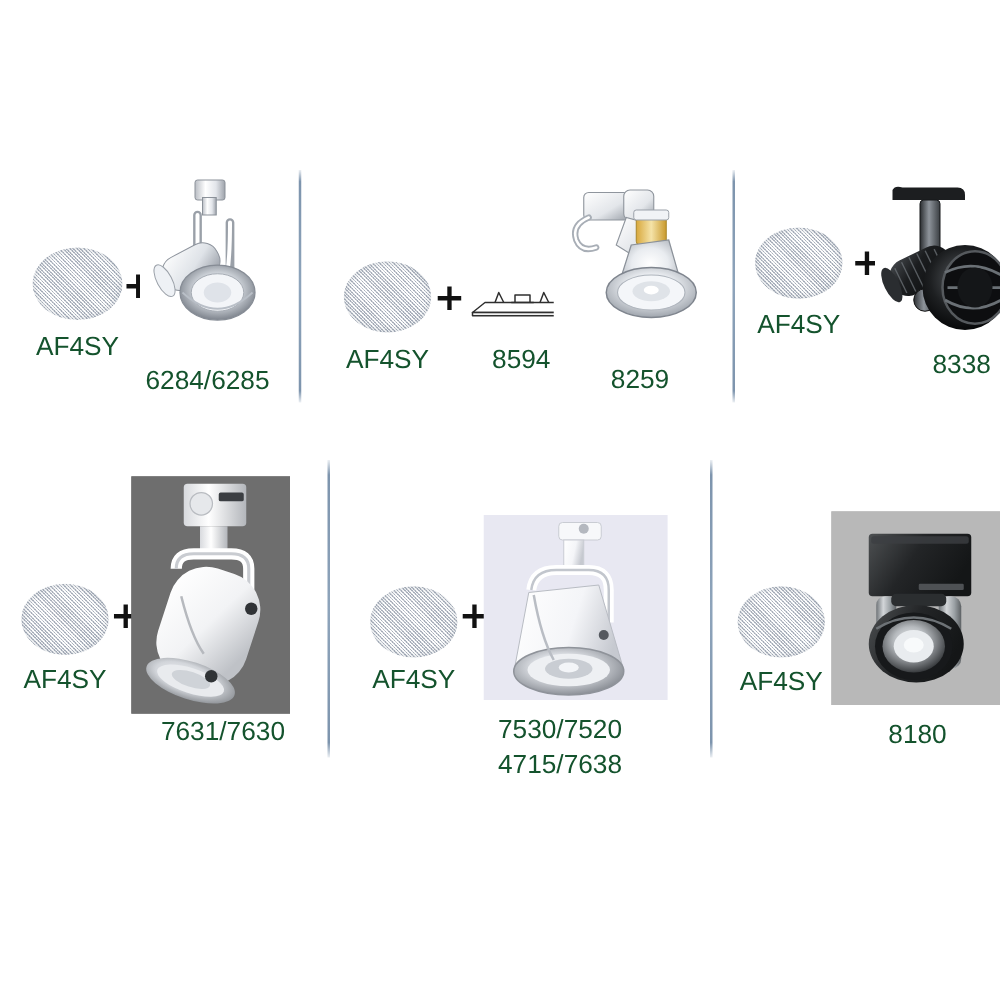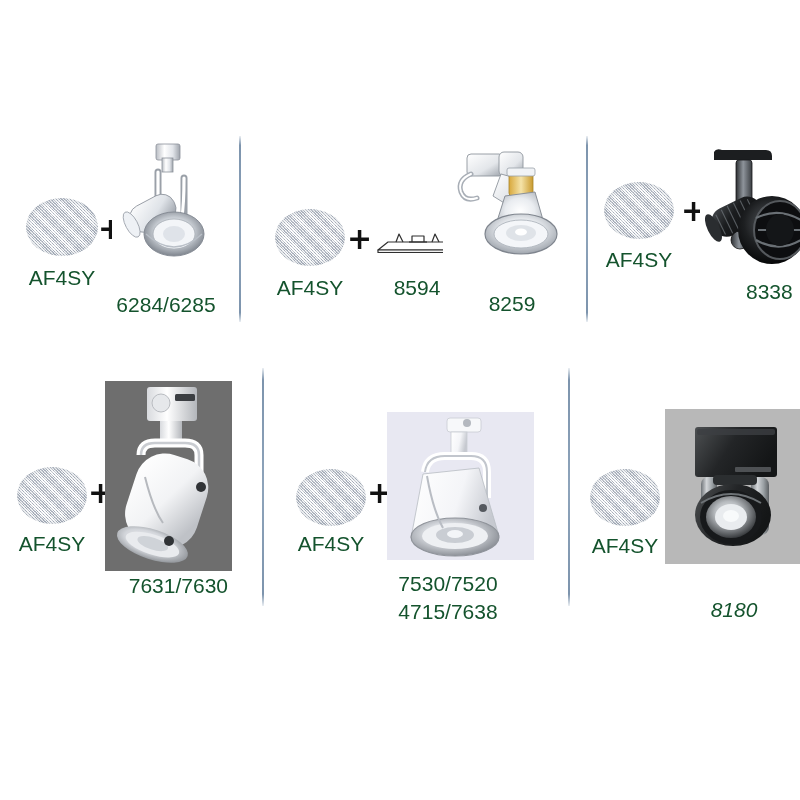--- a/index.html
+++ b/index.html
@@ -417,16 +417,16 @@
 
         <ellipse cx="68" cy="106" rx="38" ry="31" fill="url(#g6a)"></ellipse>
         <ellipse cx="66" cy="108" rx="31" ry="27" fill="#17191b"></ellipse>
         <ellipse cx="66" cy="108" rx="25" ry="21" fill="url(#g6c)"></ellipse>
         <ellipse cx="66" cy="108" rx="16" ry="13" fill="#e9ecef"></ellipse>
         <ellipse cx="66" cy="107" rx="8" ry="6" fill="#f8fafb"></ellipse>
         <path d="M36 94 Q66 76 96 94" fill="none" stroke="#6d7276" stroke-width="2"></path>
       </svg>
     </div>
 
-    <div class="label" style="left:684px; top:598px; width:100px;font-style:italic;">8180</div>
+    <div class="label" style="left:684px; top:576px; width:100px;">8180</div>
   </div>
 
 </div>
 
 </body></html>

